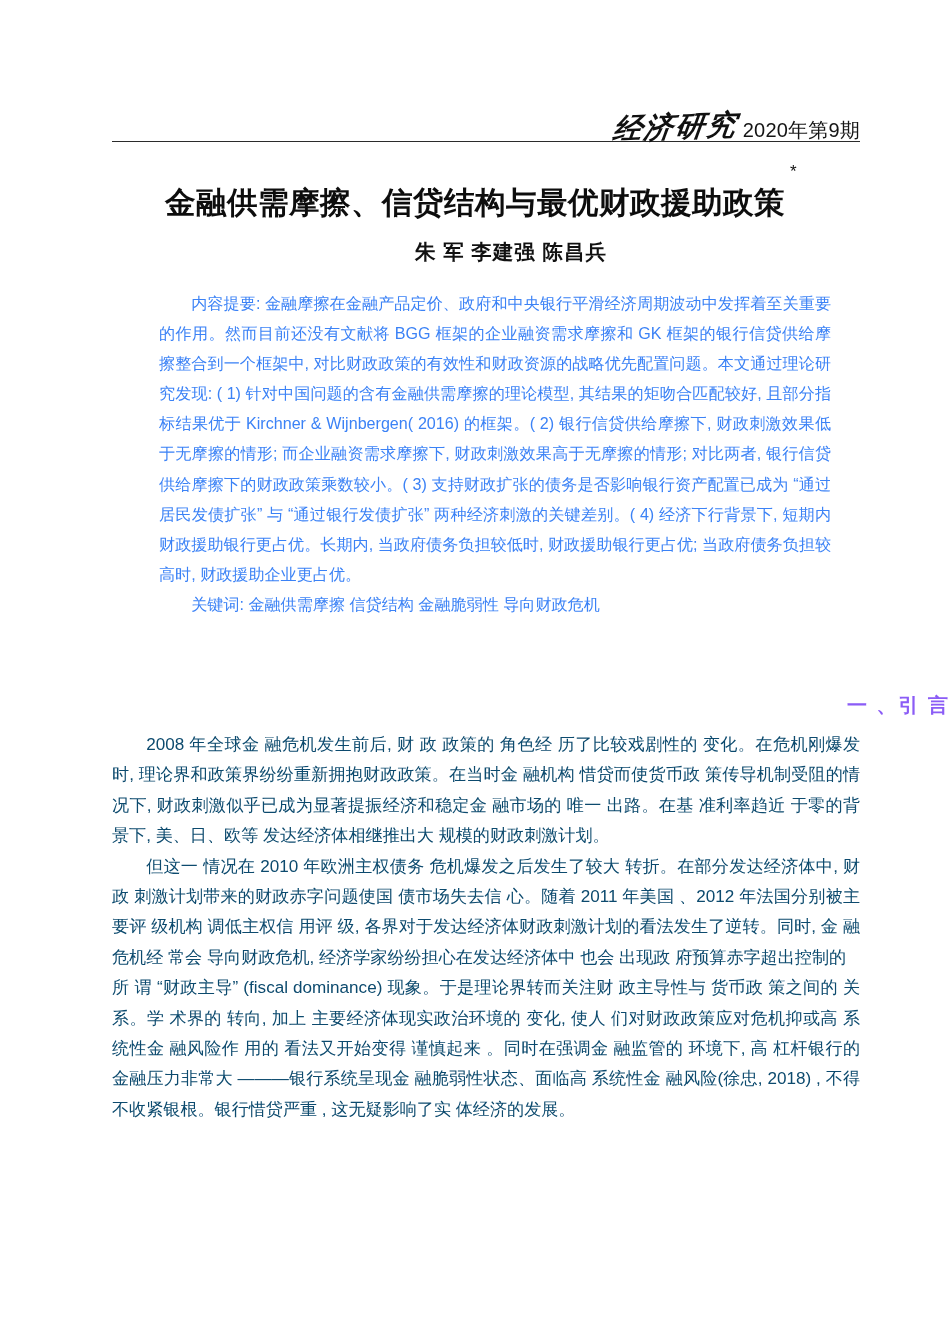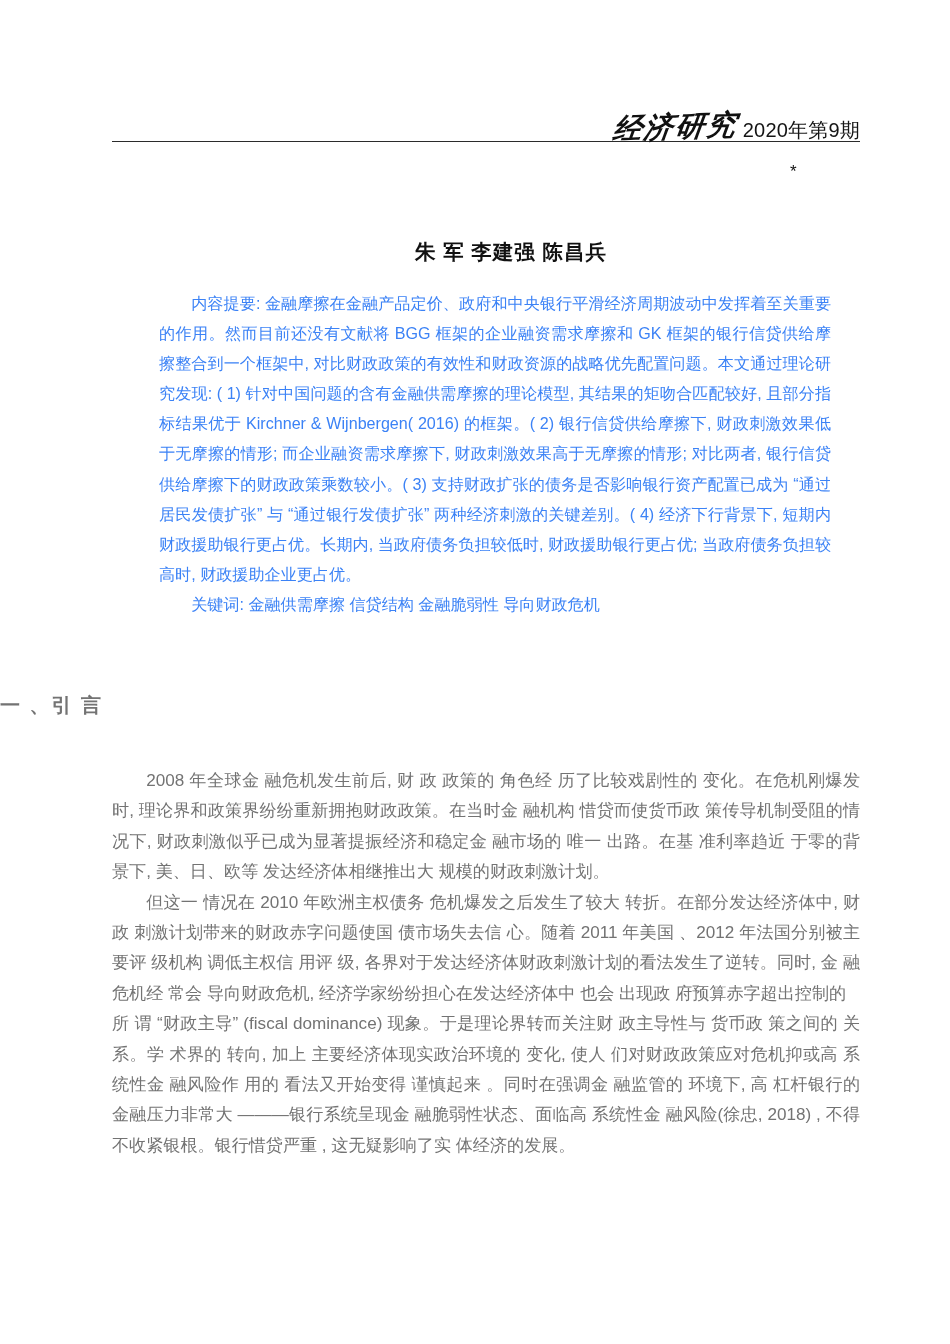--- a/index.html
+++ b/index.html
@@ -115,39 +115,39 @@
   }
   .abstract-para { text-indent: 2em; }
   .keywords-para { text-indent: 2em; margin-top: 0; }
 
   
   .section-heading {
     position: absolute;
     left: 0;
     top: 693px;
     width: 950px;
-    text-align: left;
+    text-align: right;
     font-size: 20px;
     font-weight: 700;
     letter-spacing: 2px;
     line-height: 1.2;
-    color: #737373;
+    color: #8b5cf6;
   }
 
   
   .body-block {
     position: absolute;
     left: 112px;
-    top: 766px;
+    top: 730px;
     width: 748px;
     font-size: 17.1px;
     line-height: 30.4px;
     text-align: justify;
     text-justify: inter-ideograph;
-    color: #737373;
+    color: #0c4a6e;
   }
   .body-block p {
     margin: 0;
     text-indent: 2em;
   }
   .body-block p.noindent {
     text-indent: 0;
   }
 </style>
 </head>
@@ -155,20 +155,21 @@
 
 <div class="page">
 
   <div class="runhead">
     <span class="journal-logo">经济研究</span>
     <span class="issue-label">2020年第9期</span>
   </div>
 
   <div class="title-star">*</div>
 
+  <div class="doc-title">金融供需摩擦、信贷结构与最优财政援助政策</div>
 
   <div class="doc-authors">朱 军 李建强 陈昌兵</div>
 
   <div class="abstract-block">
     <p class="abstract-para">内容提要: 金融摩擦在金融产品定价、政府和中央银行平滑经济周期波动中发挥着至关重要的作用。然而目前还没有文献将 BGG 框架的企业融资需求摩擦和 GK 框架的银行信贷供给摩擦整合到一个框架中, 对比财政政策的有效性和财政资源的战略优先配置问题。本文通过理论研究发现: ( 1) 针对中国问题的含有金融供需摩擦的理论模型, 其结果的矩吻合匹配较好, 且部分指标结果优于 Kirchner &amp; Wijnbergen( 2016) 的框架。( 2) 银行信贷供给摩擦下, 财政刺激效果低于无摩擦的情形; 而企业融资需求摩擦下, 财政刺激效果高于无摩擦的情形; 对比两者, 银行信贷供给摩擦下的财政政策乘数较小。( 3) 支持财政扩张的债务是否影响银行资产配置已成为 “通过居民发债扩张” 与 “通过银行发债扩张” 两种经济刺激的关键差别。( 4) 经济下行背景下, 短期内财政援助银行更占优。长期内, 当政府债务负担较低时, 财政援助银行更占优; 当政府债务负担较高时, 财政援助企业更占优。</p>
     <p class="keywords-para">关键词: 金融供需摩擦 信贷结构 金融脆弱性 导向财政危机</p>
   </div>
 
   <div class="section-heading">一 、引 言</div>
 

